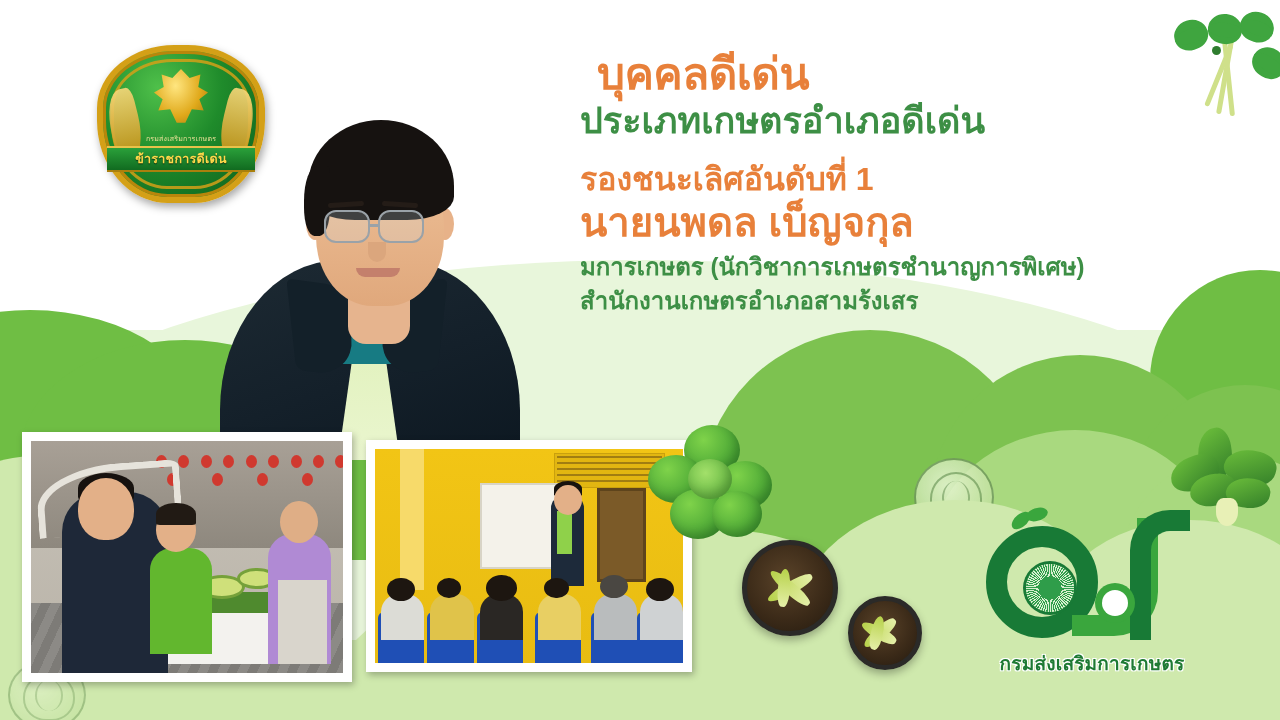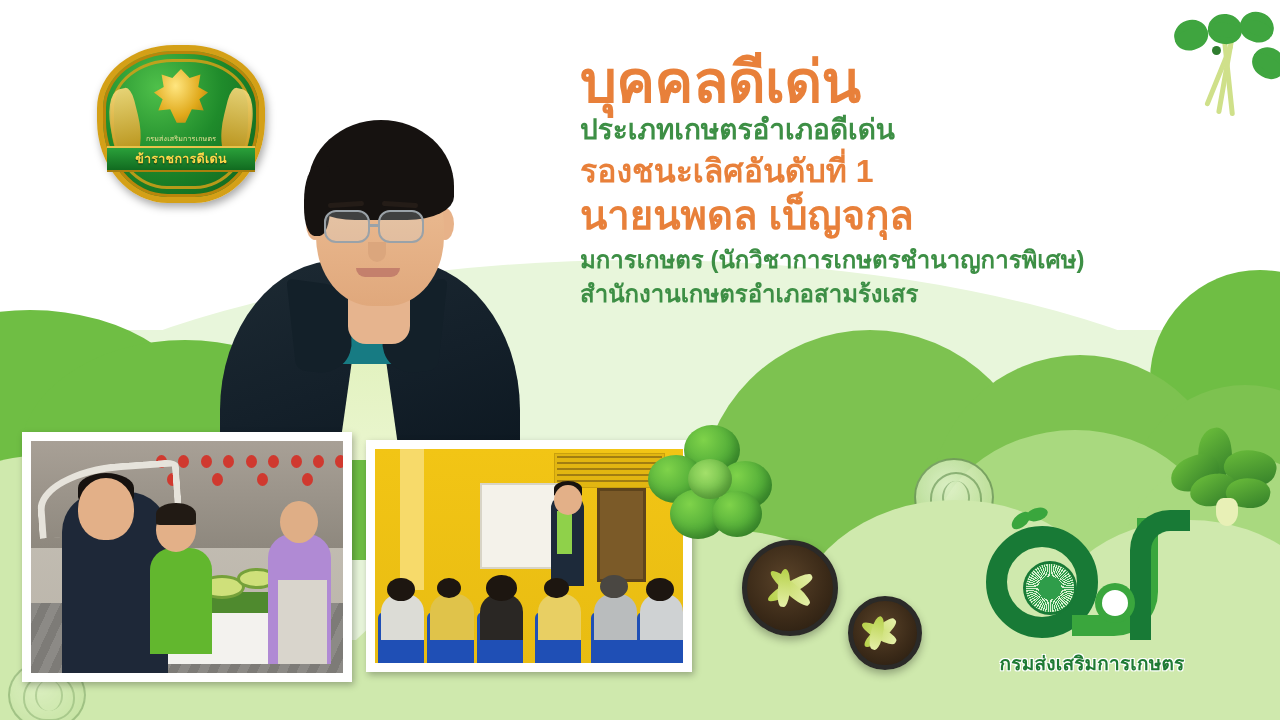--- a/index.html
+++ b/index.html
@@ -168,28 +168,28 @@
     background:#c4806c; border-radius:0 0 22px 22px;
   }
   .p-nose {
     position:absolute; left:172px; top:160px; width:18px; height:20px;
     background:#dba67d; border-radius:0 0 50% 50%;
   }
 
   
   .textblock { position:absolute; left:580px; top:52px; width:690px; }
   .t-title {
-    font-size:58px; font-weight:bold; color:#e8803a;
-    line-height:1.02; letter-spacing:-.5px;
+    font-size:44px; font-weight:bold; color:#e8803a;
+    line-height:1.02; letter-spacing:-.5px;margin-left:17px;
   }
   .t-sub1 {
-    font-size:28px; font-weight:bold; color:#3d8f45; line-height:1.22; margin-top:2px;
+    font-size:36px; font-weight:bold; color:#3d8f45; line-height:1.22; margin-top:2px;
   }
   .t-rank {
-    font-size:32px; font-weight:bold; color:#e8803a; line-height:1.3; margin-top:4px;
+    font-size:32px; font-weight:bold; color:#e8803a; line-height:1.3; margin-top:16px;
   }
   .t-name {
     font-size:40px; font-weight:bold; color:#e8803a; line-height:1.2; margin-top:-2px;
   }
   .t-pos, .t-office, .t-prov {
     font-size:24px; font-weight:bold; color:#3d8f45; line-height:1.42;
   }
   .t-pos { margin-top:4px; }
 
   

